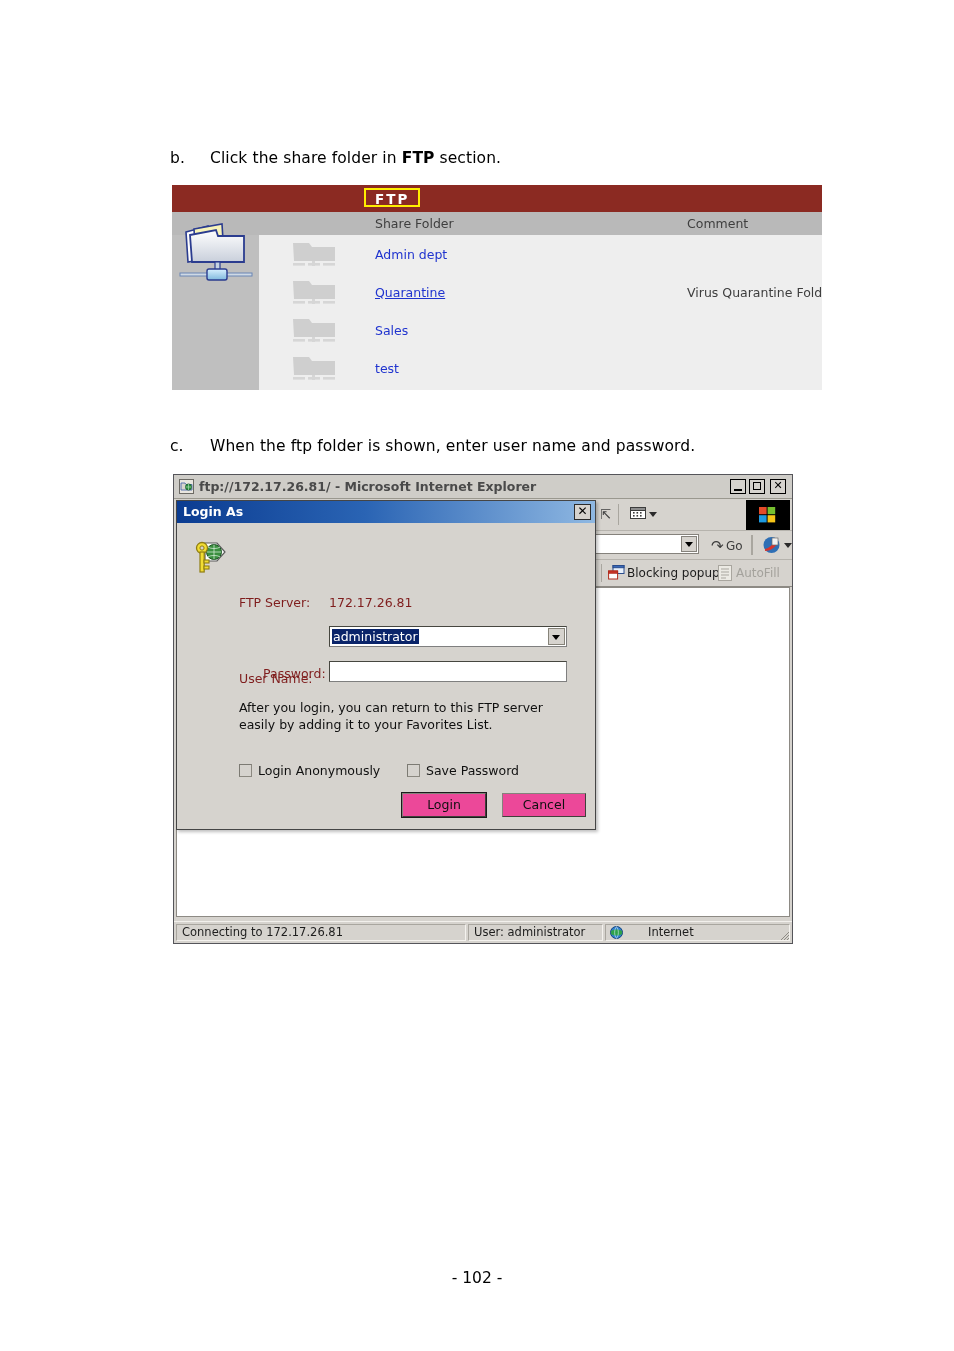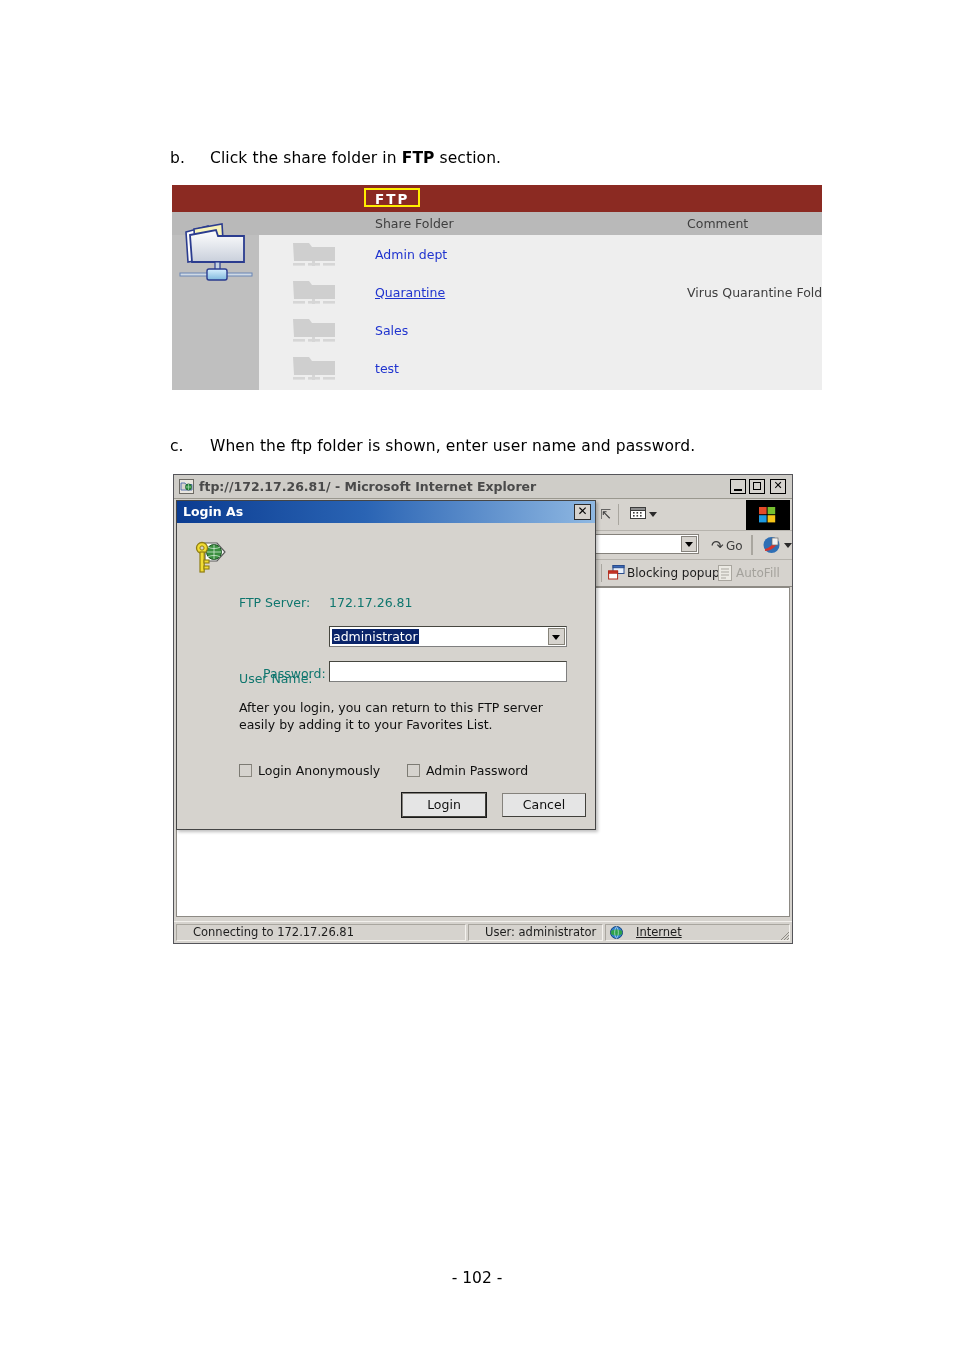--- a/index.html
+++ b/index.html
@@ -388,27 +388,27 @@
   .status-cell {
     position: absolute;
     top: 2px;
     height: 17px;
     border: 1px solid #a9a69f;
     border-right-color: #f4f2ee;
     border-bottom-color: #f4f2ee;
     box-sizing: border-box;
     font-size: 11.5px;
     color: #1d1d1d;
-    padding-left: 16px;
+    padding-left: 5px;
     line-height: 15px;
     white-space: nowrap;
   }
   #status-main { left: 2px;  width: 290px; }
   #status-user { left: 294px; width: 135px; }
-  #status-zone { left: 431px; width: 185px; padding-left: 30px; text-decoration: underline; }
+  #status-zone { left: 431px; width: 185px; padding-left: 42px; }
   #zone-icon {
     position: absolute;
     left: 4px; top: 1px;
     width: 13px; height: 13px;
   }
   #status-grip {
     position: absolute;
     right: 2px; bottom: 2px;
     width: 12px; height: 12px;
   }
@@ -461,21 +461,21 @@
     position: absolute;
     left: 62px; top: 41px;
     width: 340px;
     font-size: 12.5px;
     color: #101010;
     line-height: 17px;
   }
   .dlg-label {
     position: absolute;
     font-size: 12.5px;
-    color: #0f766e;
+    color: #7f1d1d;
   }
   #lbl-server { left: 62px; top: 94px; }
   #val-server { left: 152px; top: 94px; }
   #lbl-user   { left: 62px; top: 130px; margin-top: 40px; }
   #lbl-pass   { left: 62px; top: 165px; margin-left: 24px; }
 
   #user-combo {
     position: absolute;
     left: 152px; top: 125px;
     width: 238px; height: 21px;
@@ -549,21 +549,21 @@
     left: 19px; top: 0px;
     white-space: nowrap;
   }
   #chk-anon { left: 62px; top: 262px; width: 150px; height: 16px; }
   #chk-save { left: 230px; top: 262px; width: 140px; height: 16px; }
 
   .dlg-button {
     position: absolute;
     top: 292px;
     height: 24px;
-    background: #e5e5e5;
+    background: #ec4899;
     border: 1px solid #85827c;
     border-right-color: #41403b;
     border-bottom-color: #41403b;
     box-sizing: border-box;
     font-size: 12.5px;
     color: #101010;
     line-height: 21px;
     text-align: center;
   }
   #btn-login  { left: 225px; width: 84px; outline: 1px solid #1b1b1b; }
@@ -769,21 +769,21 @@
     <div id="pass-input" title=""></div>
 
     <div id="dlg-hint">After you login, you can return to this FTP server easily by adding it to your Favorites List.</div>
 
     <div class="dlg-check" id="chk-anon">
       <span class="box"></span>
       <span class="txt">Login Anonymously</span>
     </div>
     <div class="dlg-check" id="chk-save">
       <span class="box"></span>
-      <span class="txt">Admin Password</span>
+      <span class="txt">Save Password</span>
     </div>
 
     <div class="dlg-button" id="btn-login">Login</div>
     <div class="dlg-button" id="btn-cancel">Cancel</div>
   </div>
 
   <div id="ie-statusbar">
     <div class="status-cell" id="status-main">Connecting to 172.17.26.81</div>
     <div class="status-cell" id="status-user">User: administrator</div>
     <div class="status-cell" id="status-zone">

